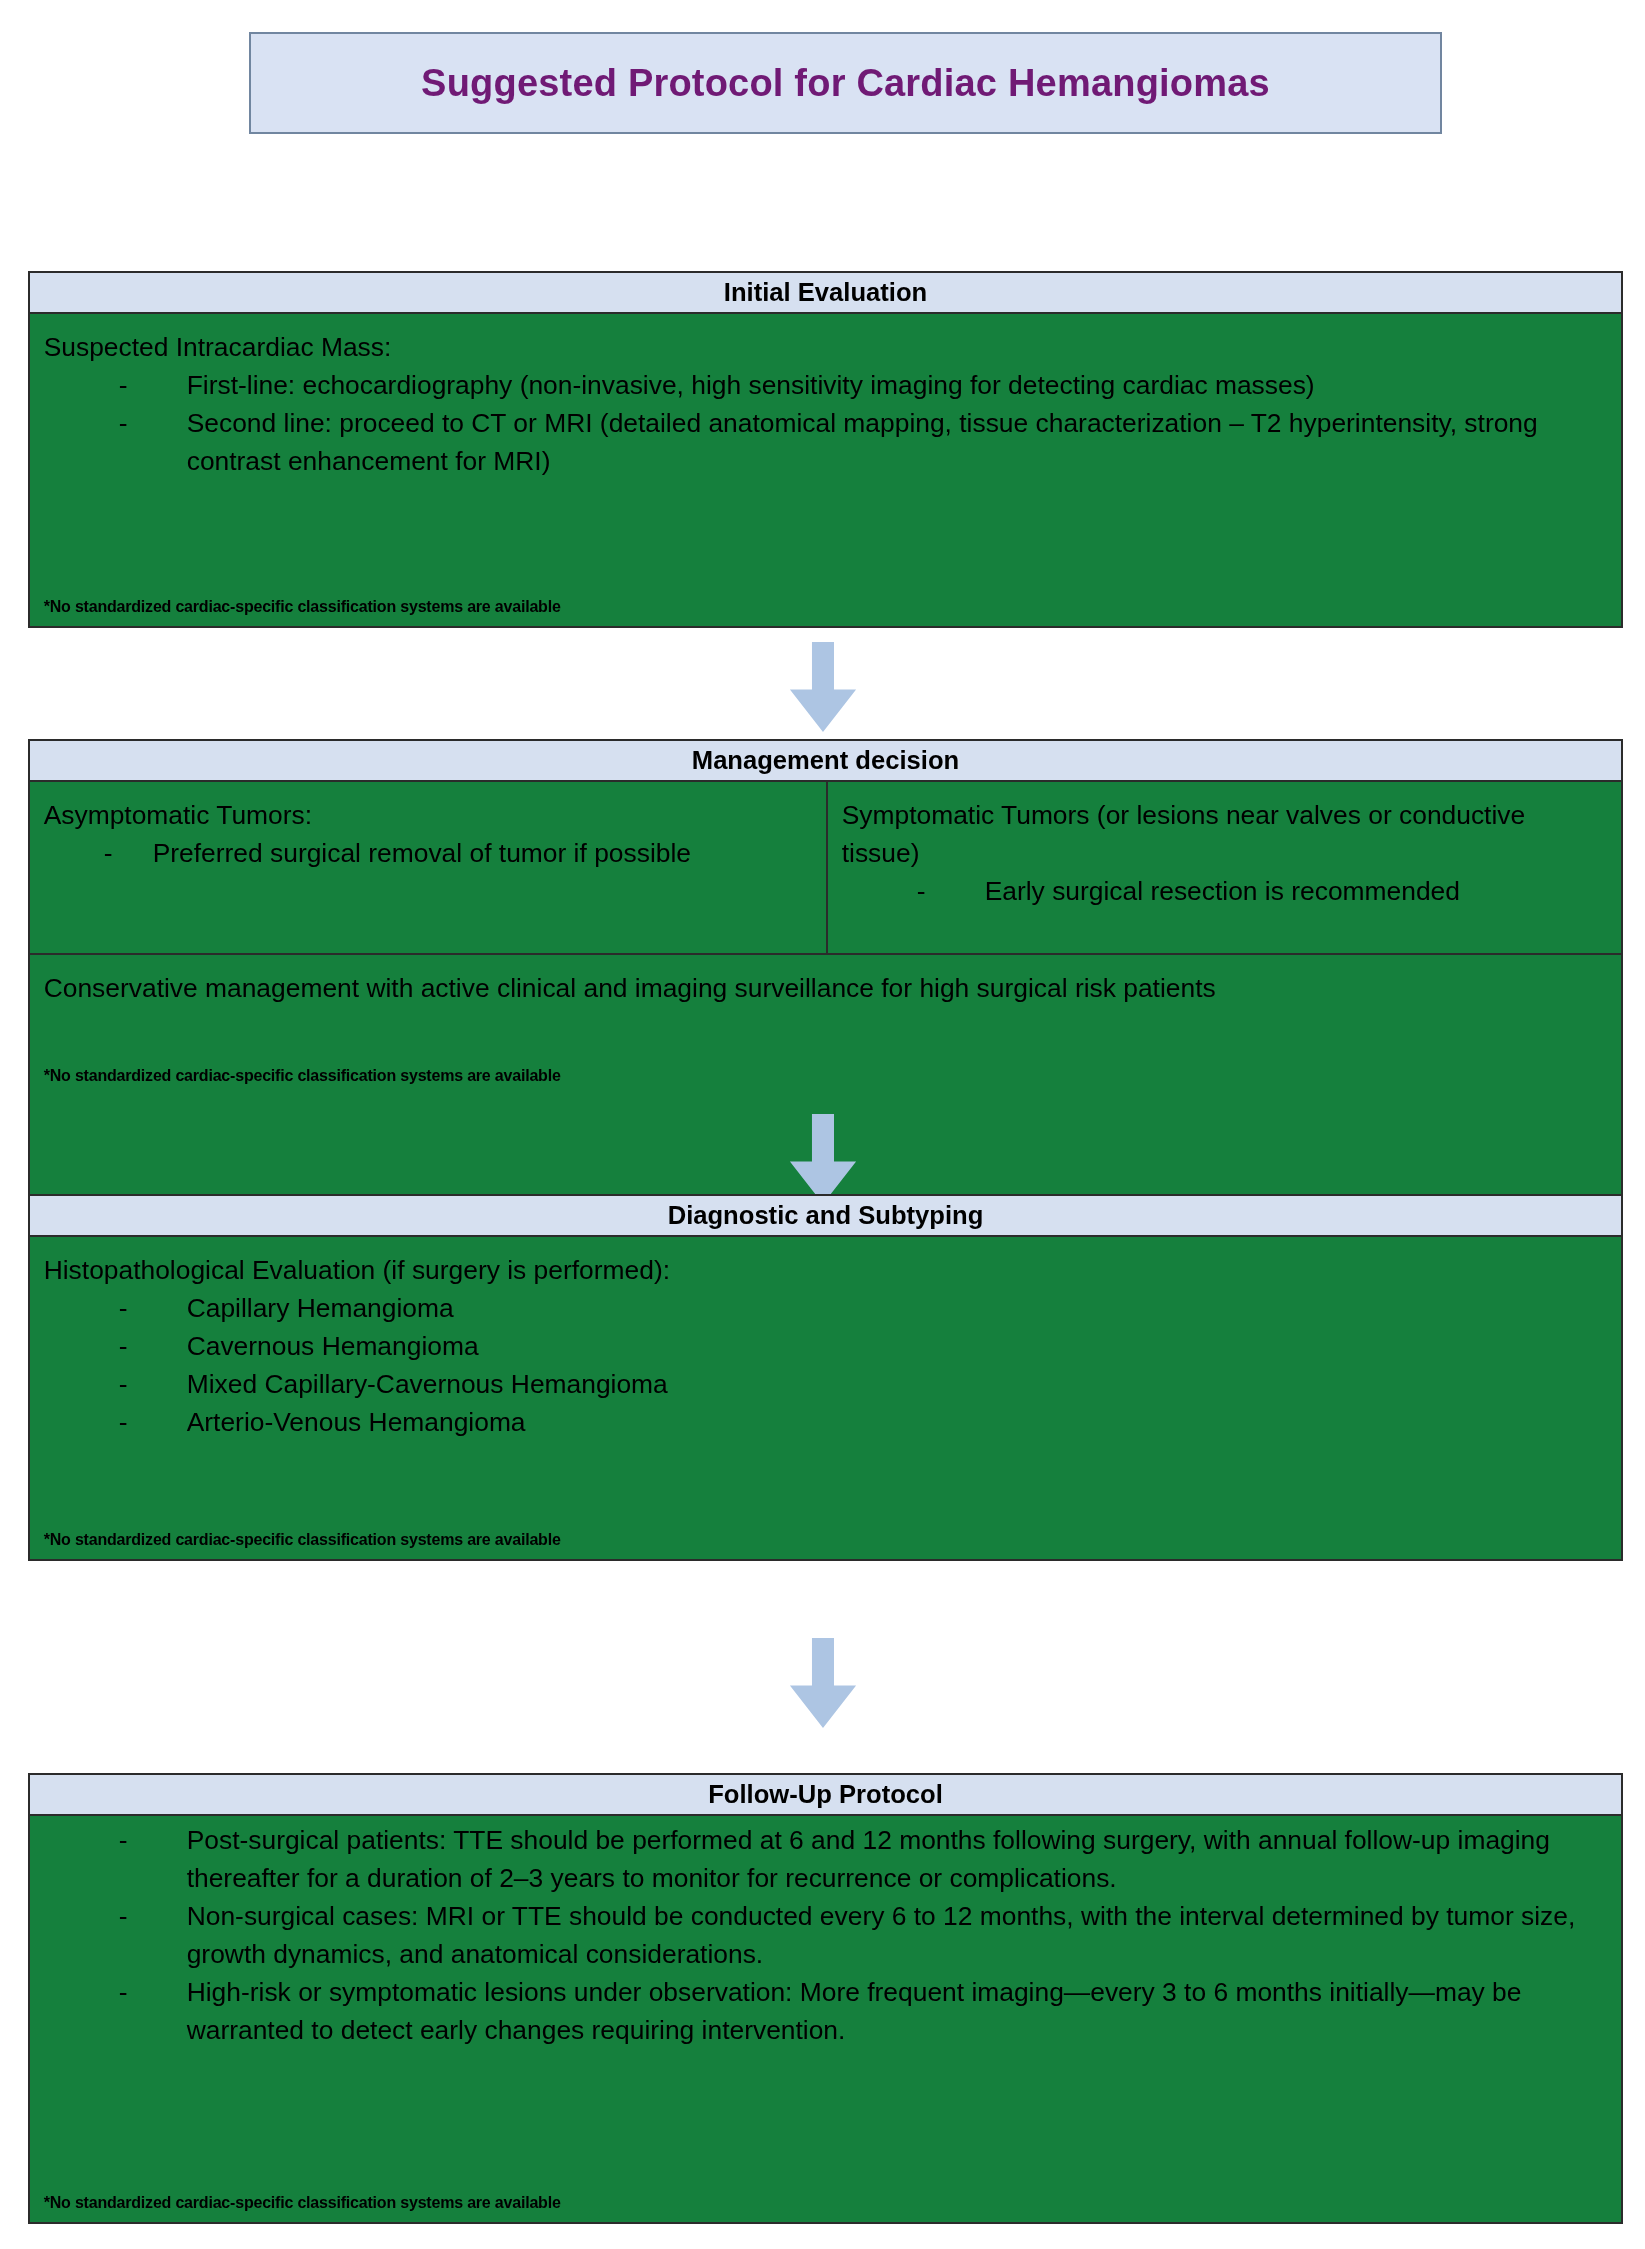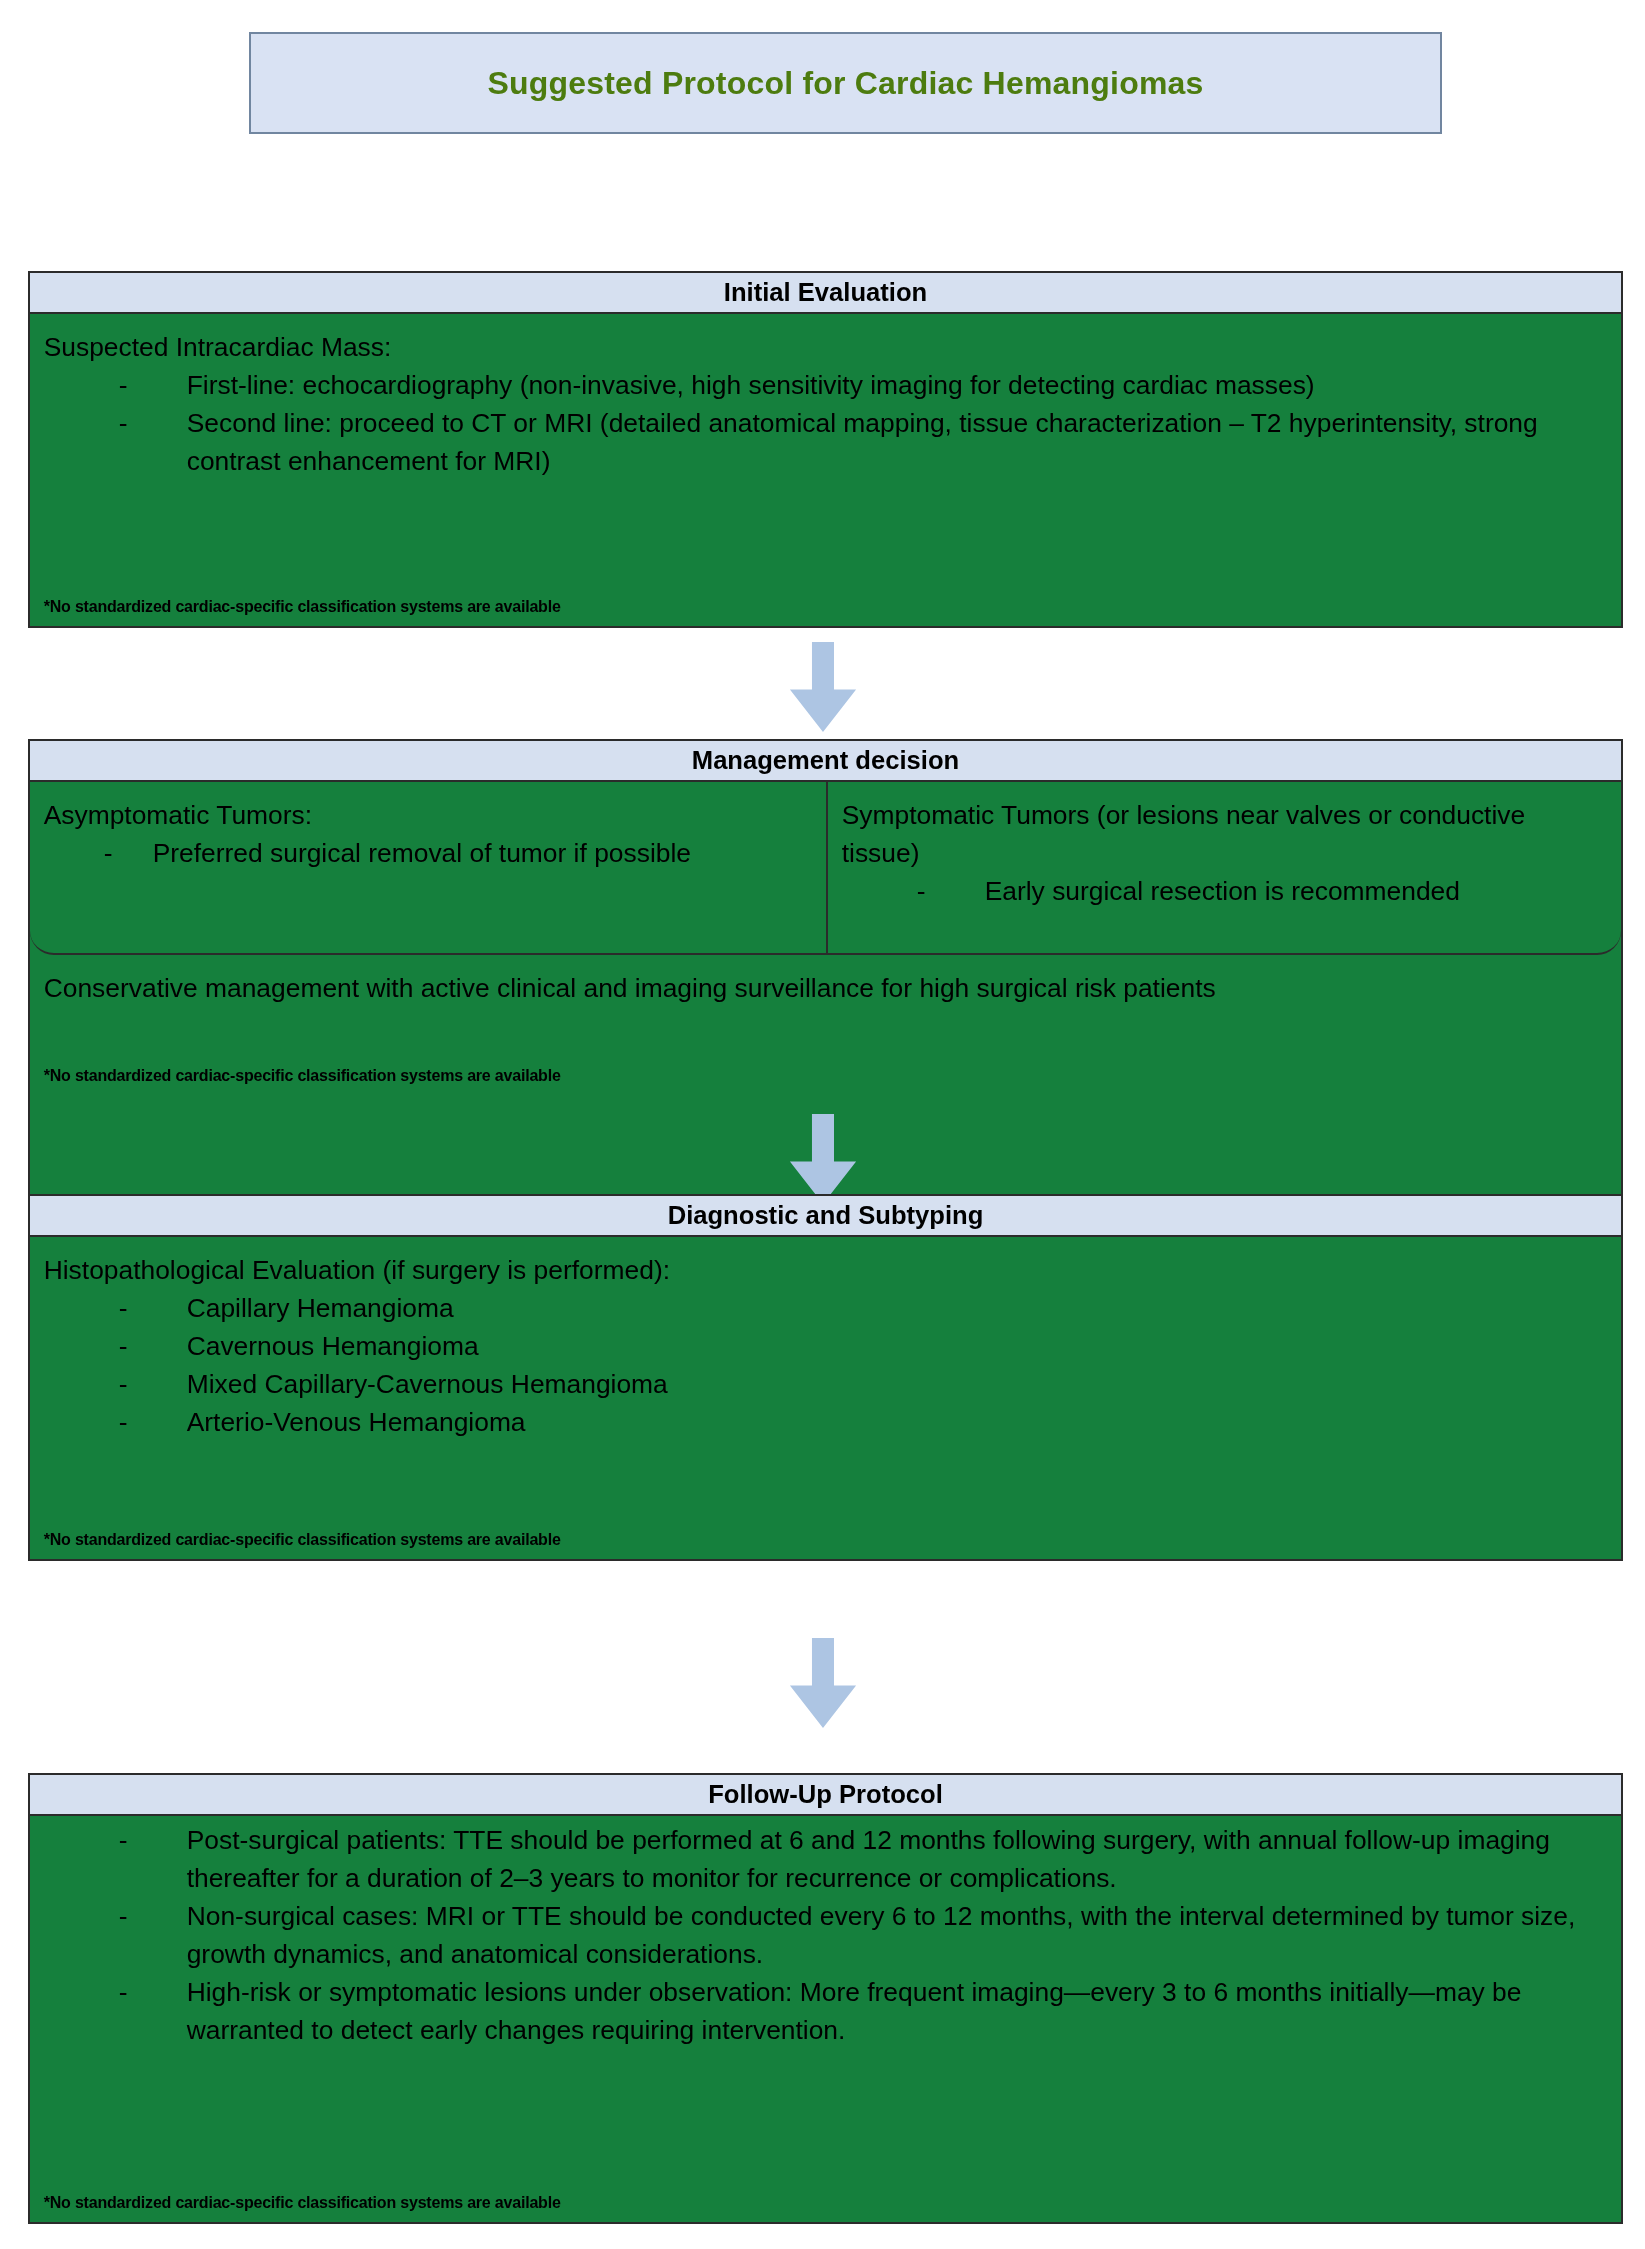--- a/index.html
+++ b/index.html
@@ -24,24 +24,24 @@
     width: 1193px;
     height: 102px;
     background: #d9e2f3;
     border: 2.6px solid #7186a0;
     box-sizing: border-box;
     display: flex;
     align-items: center;
     justify-content: center;
   }
   .title-banner .title-text {
-    font-size: 32px;
+    font-size: 38px;
     font-weight: bold;
     letter-spacing: 0.2px;
-    color: #4d7c0f;
+    color: #701a75;
     text-align: center;
   }
 
   
   .section-box {
     position: absolute;
     left: 28px;
     width: 1595px;
     border: 2.6px solid #2b2b2b;
     box-sizing: border-box;
@@ -117,21 +117,20 @@
     left: 50%;
     transform: translateX(-50%);
   }
   .arrow svg { display: block; width: 100%; height: 100%; }
 
   
   .two-col {
     display: flex;
     border-bottom: 2.6px solid #2b2b2b;
     box-sizing: border-box;
-    border-radius: 24px;
   }
   .two-col .col {
     box-sizing: border-box;
     padding: 10.2px 13.7px 12px 13.7px;
   }
   .two-col .col.left {
     width: 798px;
     border-right: 2.6px solid #2b2b2b;
   }
   .two-col .col.right {

